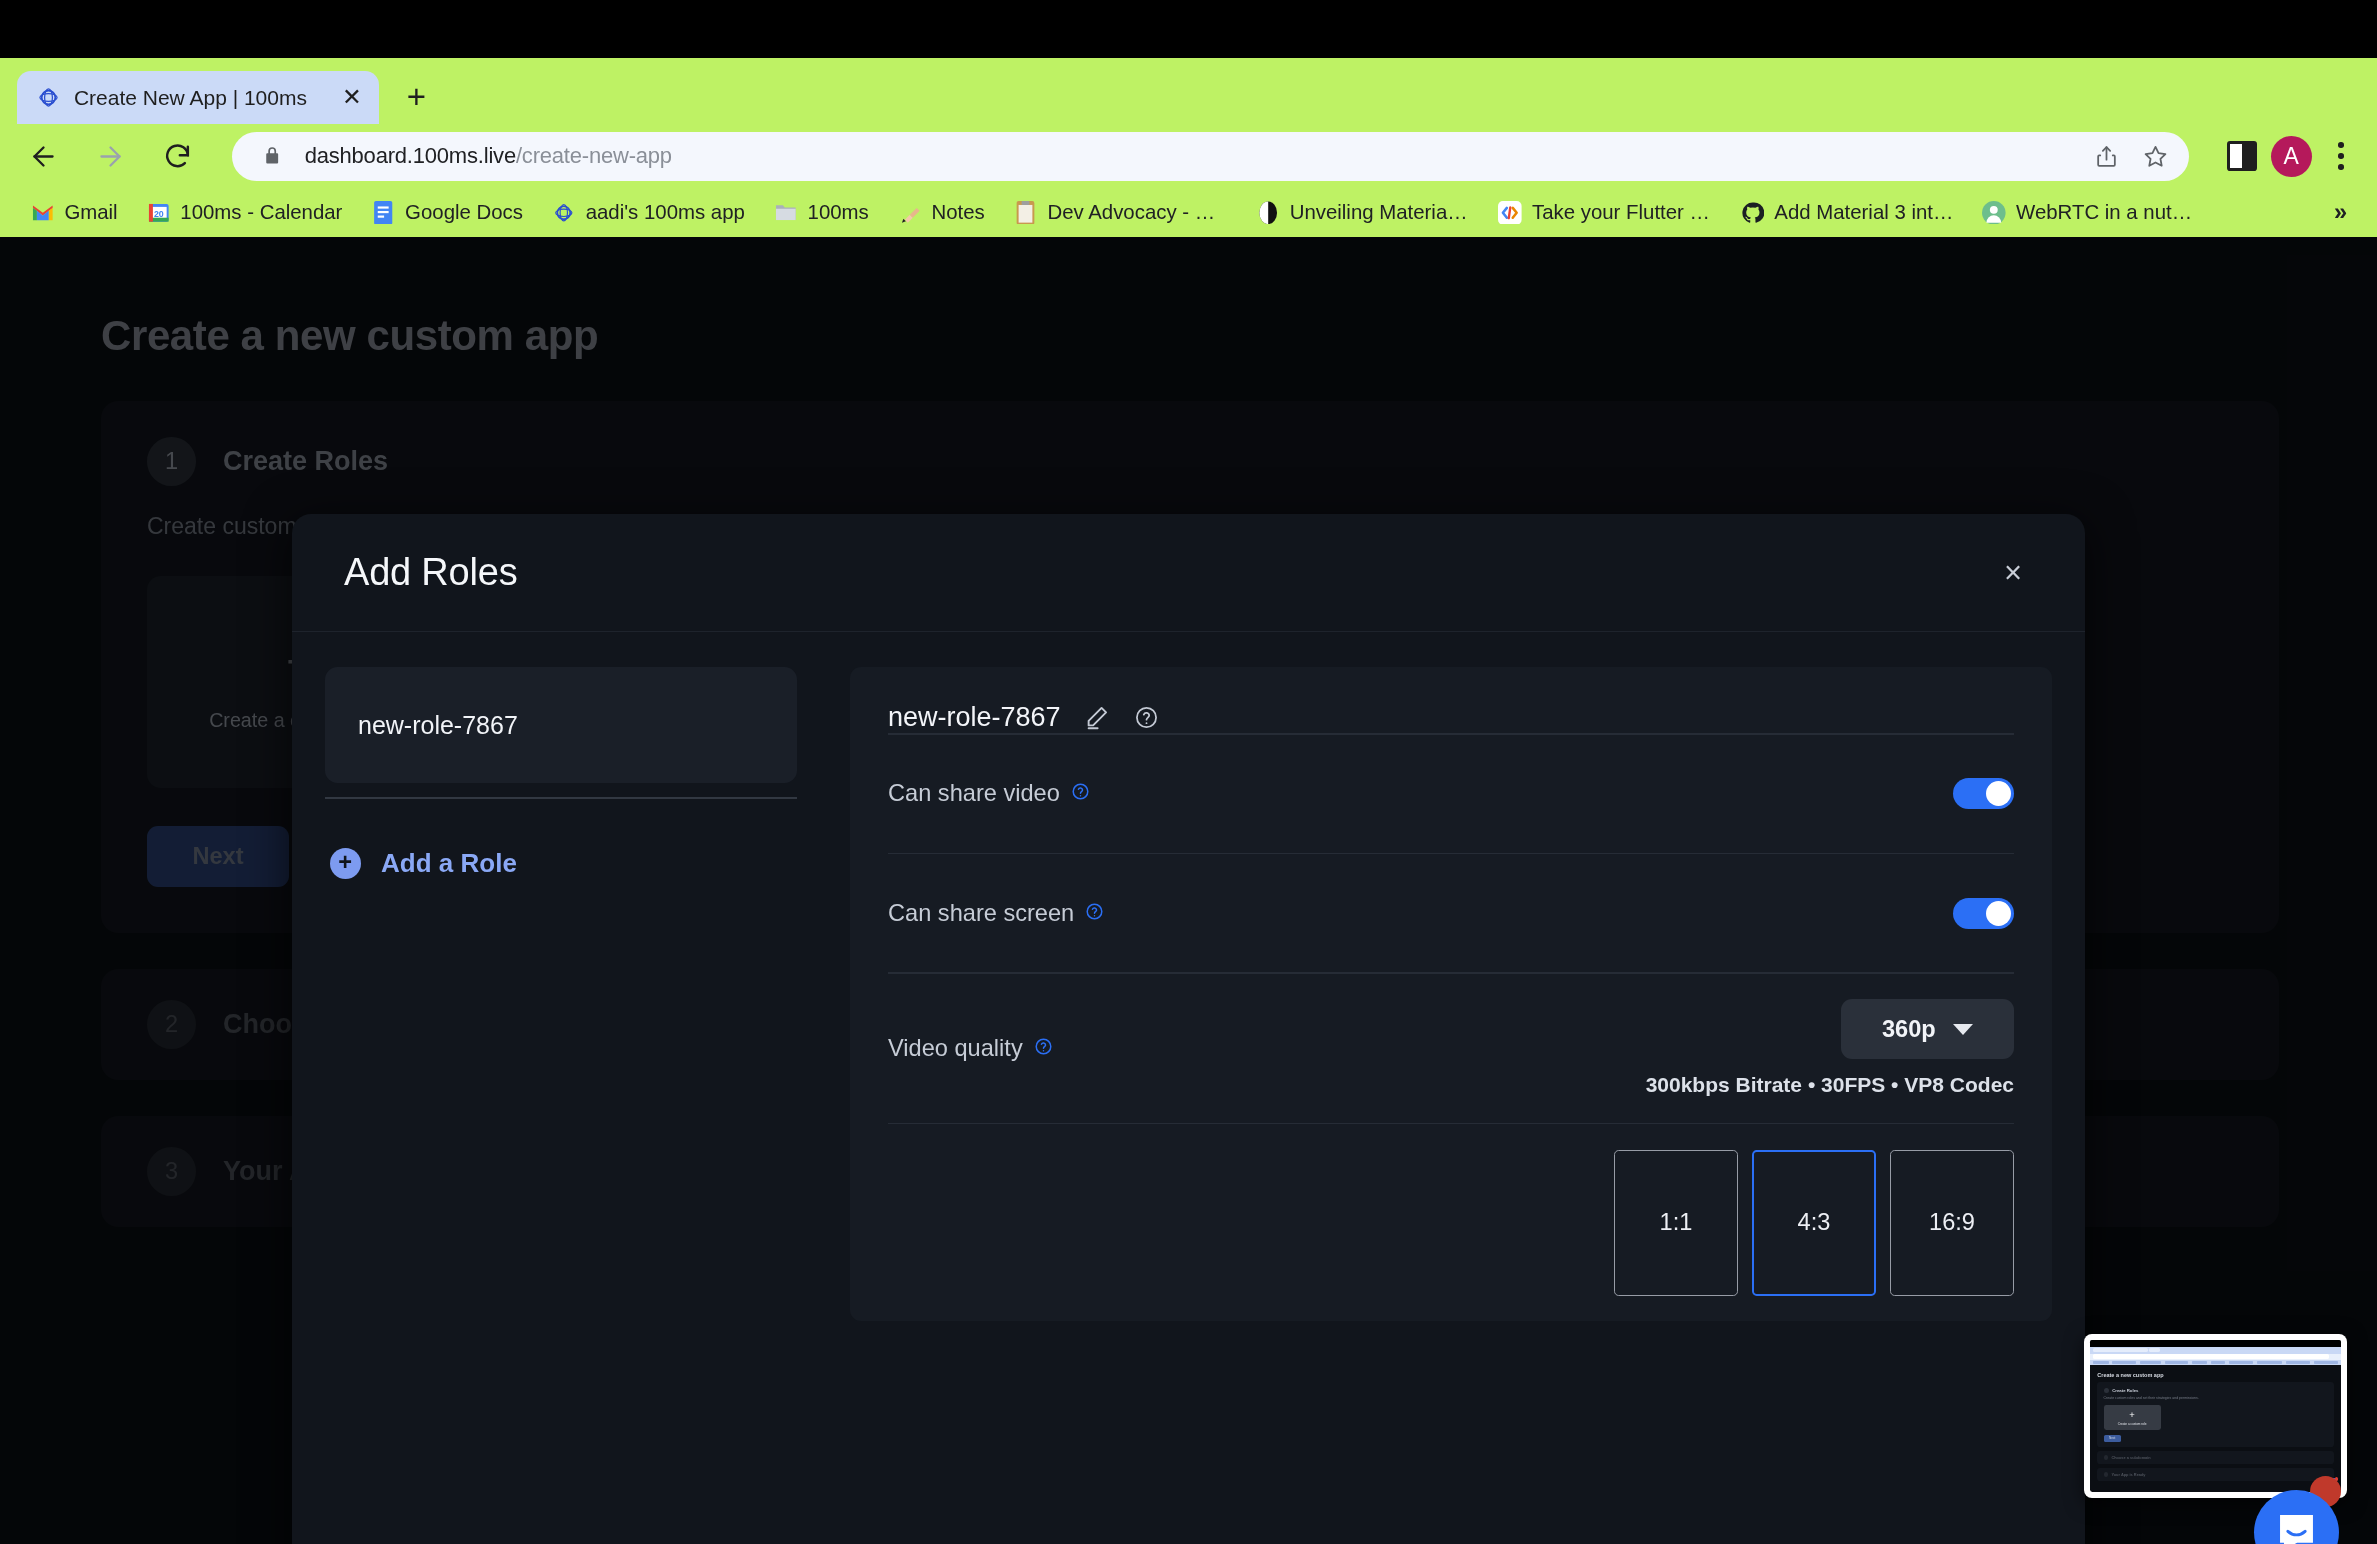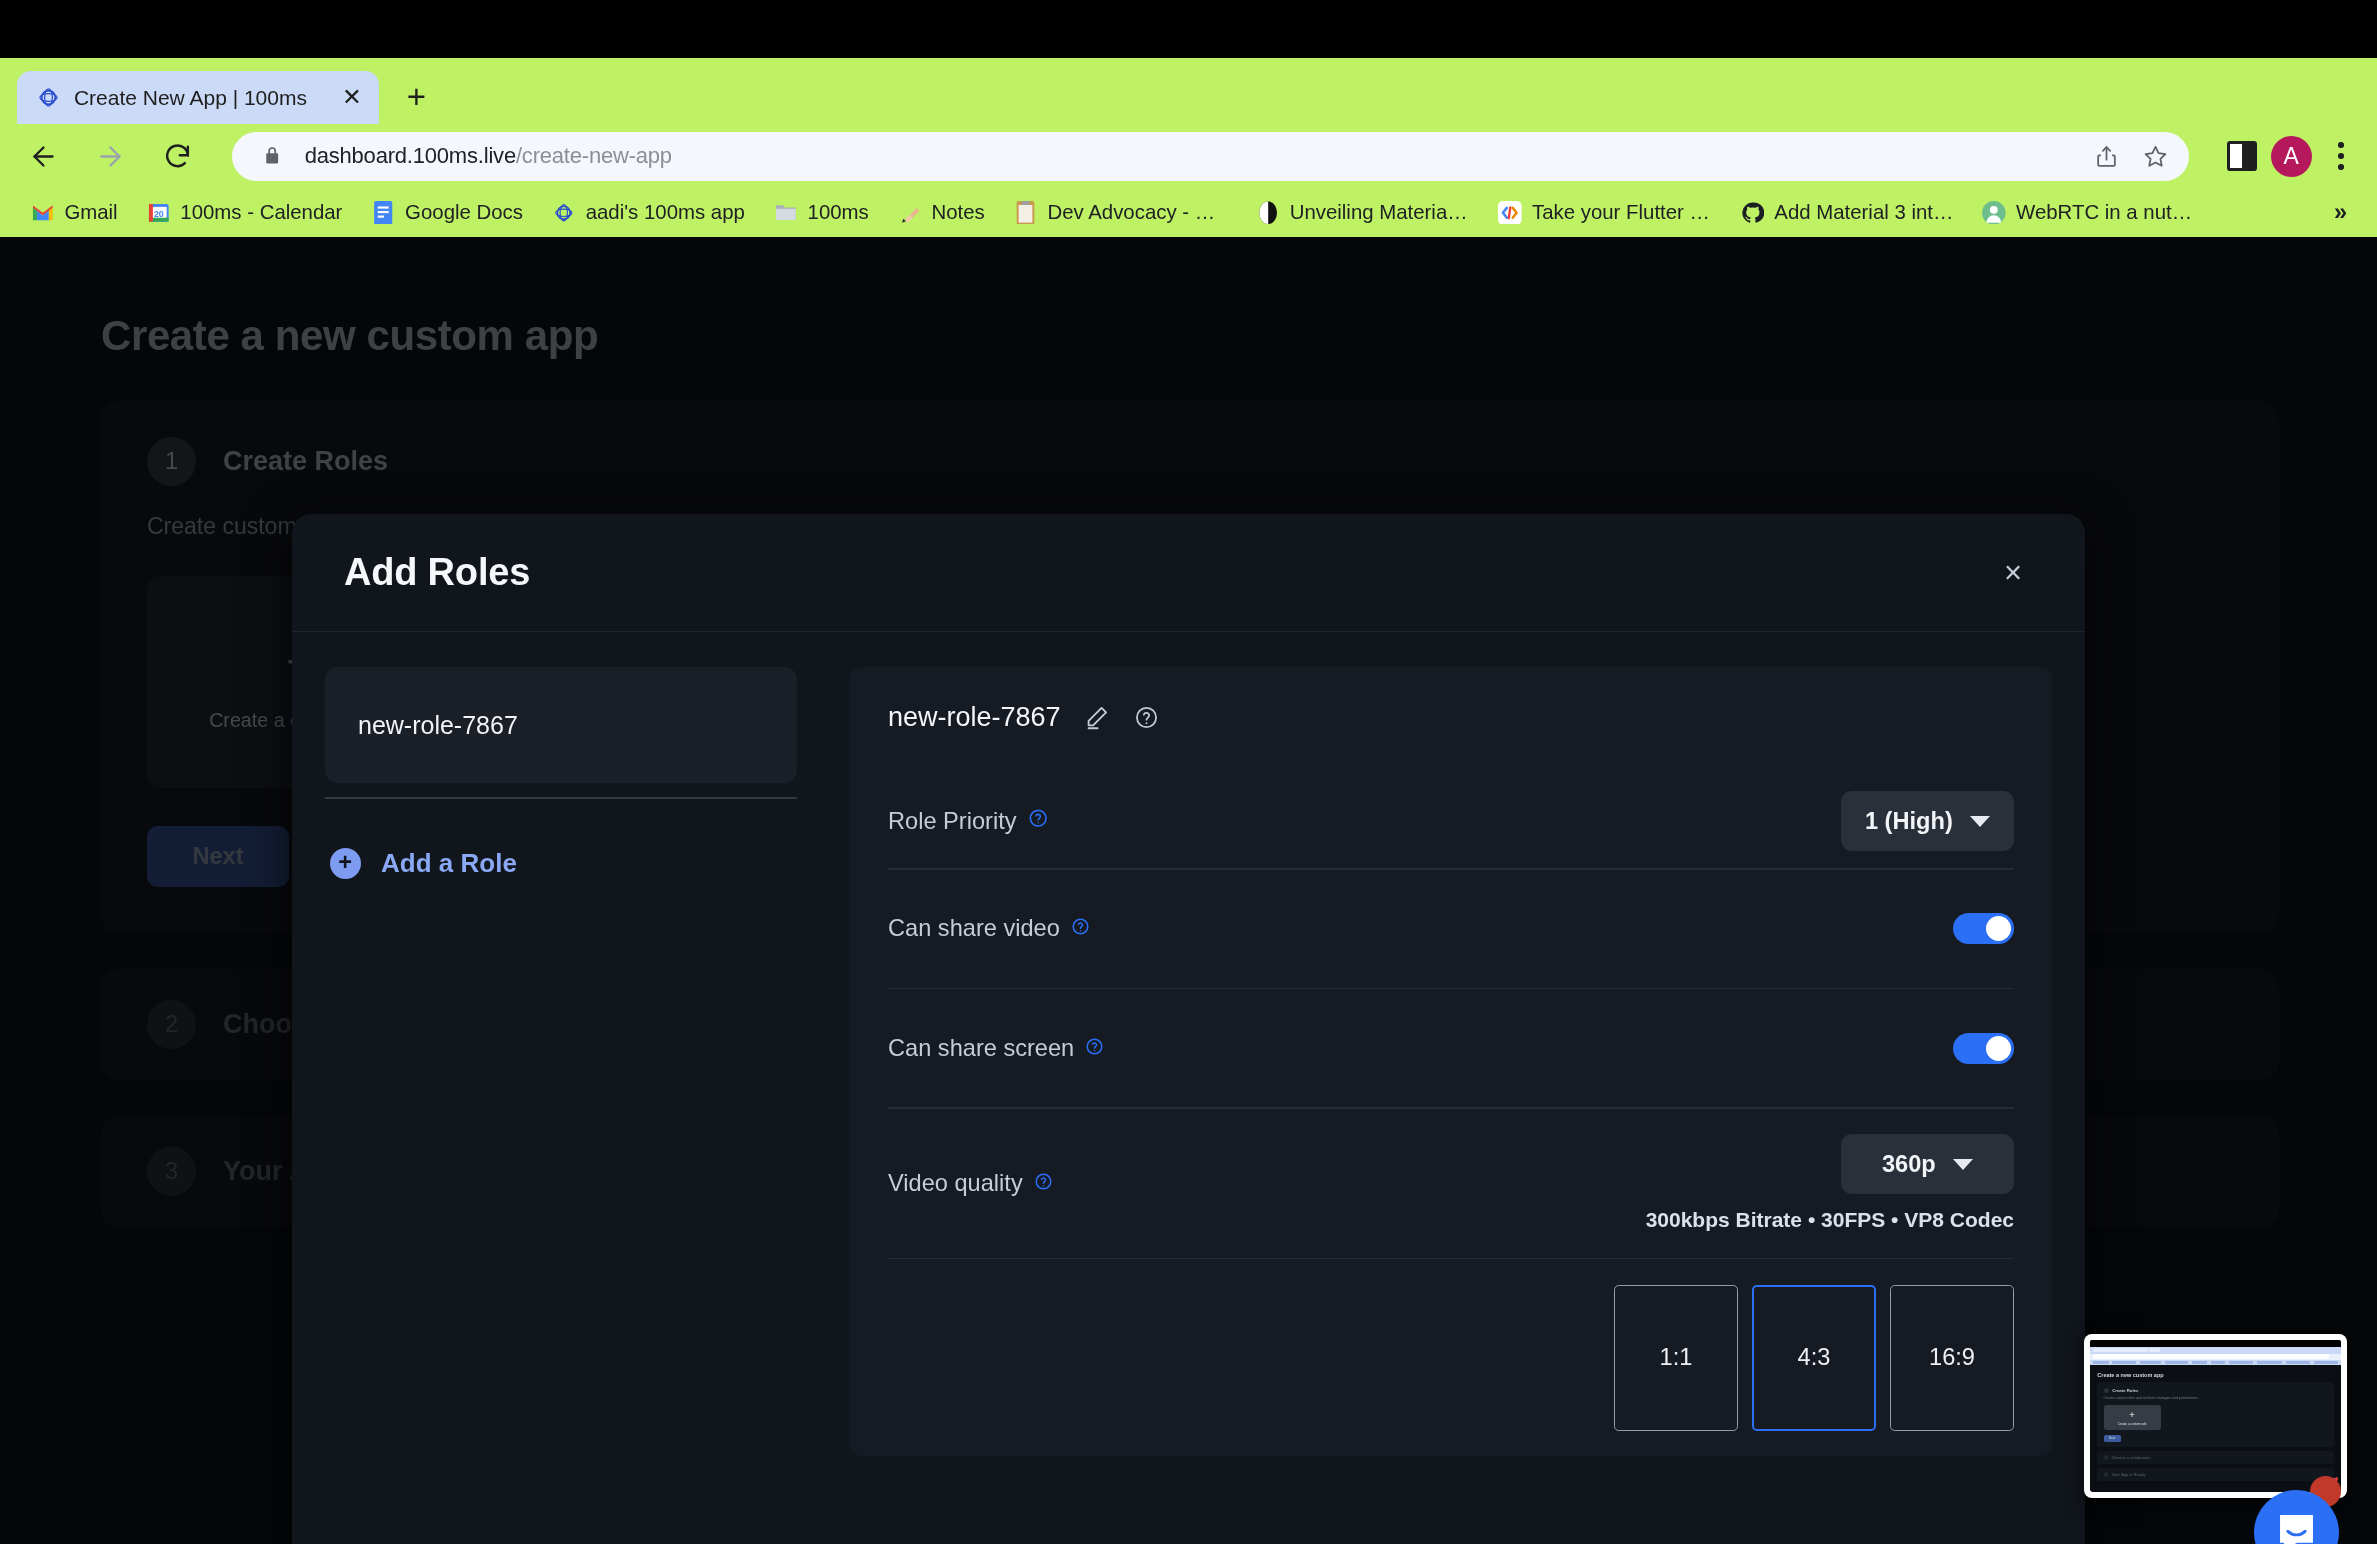--- a/index.html
+++ b/index.html
@@ -94,21 +94,21 @@
   .modal {
     position: absolute; left: 292px; top: 277px; width: 1793px; height: 1267px;
     background: #11151C; border-radius: 19px 19px 0 0;
     box-shadow: 0 9.4px 47px rgba(0,0,0,.7);
     overflow: hidden;
   }
   .modal-head {
     height: 118px; display:flex; align-items:center; padding: 0 52px;
     border-bottom: 1.6px solid #1E232C;
   }
-  .modal-title { font-size: 38px; color: #F5F7FA; font-weight: 700; letter-spacing:-0.2px;}
+  .modal-title { font-size: 38px; color: #F5F7FA; font-weight: 400; letter-spacing:-0.2px;}
   .modal-close { margin-left:auto; font-size: 31px; color: #C9CED8; line-height:1; padding: 7.9px 11px;}
   .modal-body { display: flex; padding: 35px 33px 0 33px; gap: 53px; }
 
   .role-list { width: 472px; flex: 0 0 472px; }
   .role-item {
     height: 116px; background: #1A1F28; border-radius: 12.6px;
     display: flex; align-items: center; padding: 0 33px;
     font-size: 25px; color: #F2F4F8;
   }
   .role-list-div { height: 1.6px; background: #323842; margin-top: 14px; }
@@ -450,38 +450,20 @@
           </div>
           <div class="ico-btn">
             <svg width="25" height="25" viewBox="0 0 24 24" fill="none" stroke="#C3C9D4" stroke-width="1.7">
                 <circle cx="12" cy="12" r="9.2"></circle>
                 <path d="M9.4 9.2a2.7 2.7 0 0 1 5.2.9c0 1.8-2.6 2.2-2.6 4" stroke-linecap="round"></path>
                 <circle cx="12" cy="17.4" r="0.9" fill="#C3C9D4" stroke="none"></circle>
               </svg>
           </div>
         </div>
 
-        <div class="row" style="margin-top:41px; min-height:94px;">
-          <div class="row-label">
-            <span>Role Priority</span>
-            <span>
-              <svg width="20.4" height="20.4" viewBox="0 0 24 24" fill="none" stroke="#2B6FF5" stroke-width="1.9">
-                  <circle cx="12" cy="12" r="9.2"></circle>
-                  <path d="M9.4 9.2a2.7 2.7 0 0 1 5.2.9c0 1.8-2.6 2.2-2.6 4" stroke-linecap="round"></path>
-                  <circle cx="12" cy="17.4" r="0.9" fill="#2B6FF5" stroke="none"></circle>
-                </svg>
-            </span>
-          </div>
-          <div class="row-right">
-            <div class="select">
-              <span>1 (High)</span>
-              <span class="caret"></span>
-            </div>
-          </div>
-        </div>
 
 
         <div class="hr"></div>
 
         <div class="row" style="min-height:118px;">
           <div class="row-label">
             <span>Can share video</span>
             <span>
               <svg width="19" height="19" viewBox="0 0 24 24" fill="none" stroke="#2B6FF5" stroke-width="1.9">
                   <circle cx="12" cy="12" r="9.2"></circle>

